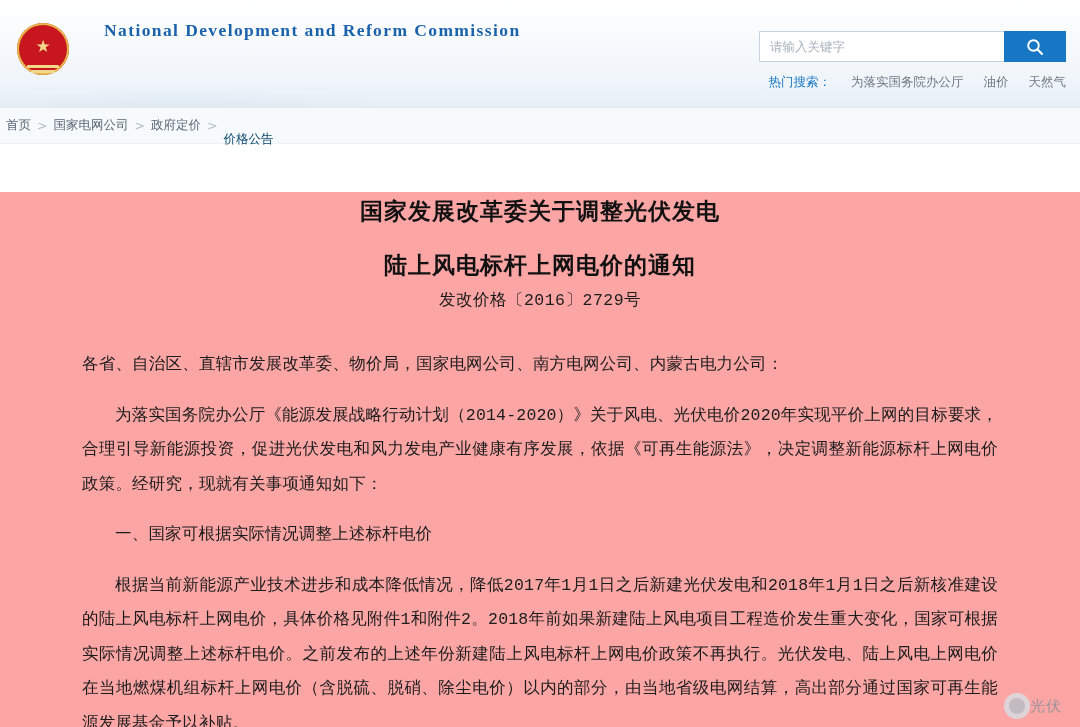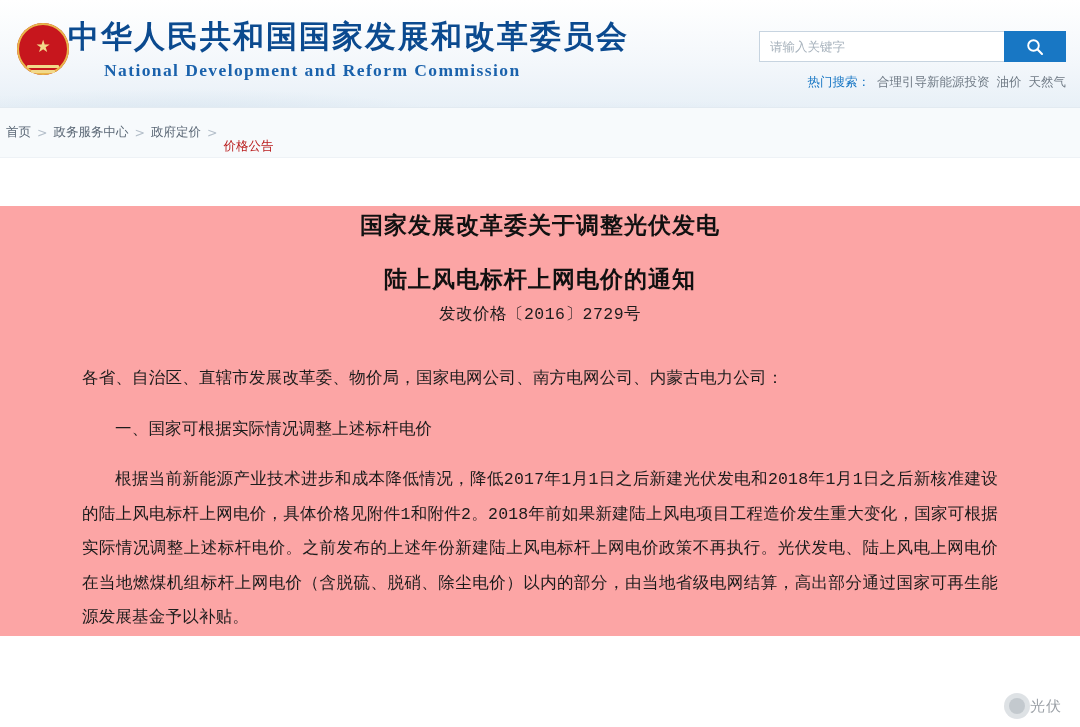--- a/index.html
+++ b/index.html
@@ -136,42 +136,42 @@
     cursor: pointer;
   }
   .search-btn svg { display:block; }
 
   .hot {
     position: absolute;
     right: 14px;
     top: 74px;
     display: flex;
     align-items: center;
-    gap: 7px;
+    gap: 20px;
     font-size: 12.5px;
     font-family: "DejaVu Sans", "Liberation Sans", sans-serif;
     white-space: nowrap;
   }
   .hot-label { color: #1877c4; }
   .hot-link { color: #6f7a85; text-decoration: none; cursor: pointer; }
 
   
   .crumb-bar {
     position: relative;
-    height: 50px;
+    height: 36px;
     background: #f7fafc;
     border-bottom: 1px solid #eef2f6;
     display: flex;
     align-items: center;
     padding-left: 6px;
     font-size: 12.5px;
     font-family: "DejaVu Sans", "Liberation Sans", sans-serif;
   }
   .crumb-item { color: #5a6775; text-decoration: none; cursor: pointer; }
-  .crumb-item.current { color: #b91c1c; margin-top: 28px; }
+  .crumb-item.current { color: #0c4a6e; margin-top: 28px; }
   .crumb-sep { color: #b3bec9; margin: 0 6px; }
 
   
   .doc {
     position: relative;
     width: 1080px;
     padding: 0 66px;
     background: #fca5a5;
     font-family: Liberation Mono, monospace;
     color: #1c1c1c;
@@ -244,59 +244,59 @@
     <div class="header-wave"></div>
 
     <div class="emblem">
       <div class="circle"></div>
       <div class="star">★</div>
       <div class="bar"></div>
       <div class="bar2"></div>
     </div>
 
     <div class="title-block">
-      <div class="title-cn">中华人民共和国国家发展和改革委员会</div>
       <div class="title-en">National Development and Reform Commission</div>
     </div>
 
     <div class="search-wrap">
       <input class="search-input" type="text" placeholder="请输入关键字" style="">
       <div class="search-btn">
         <svg width="20" height="20" viewBox="0 0 20 20">
           <circle cx="8.5" cy="8.5" r="5.3" fill="none" stroke="#ffffff" stroke-width="1.9"></circle>
           <line x1="12.6" y1="12.6" x2="17" y2="17" stroke="#ffffff" stroke-width="2.1" stroke-linecap="round"></line>
         </svg>
       </div>
     </div>
 
     <div class="hot">
       <span class="hot-label">热门搜索：</span>
-      <a class="hot-link">合理引导新能源投资</a>
+      <a class="hot-link">为落实国务院办公厅</a>
       <a class="hot-link">油价</a>
       <a class="hot-link">天然气</a>
     </div>
   </div>
 
   <div class="crumb-bar">
     <a class="crumb-item">首页</a>
     <span class="crumb-sep">&gt;</span>
-    <a class="crumb-item">政务服务中心</a>
+    <a class="crumb-item">国家电网公司</a>
     <span class="crumb-sep">&gt;</span>
     <a class="crumb-item">政府定价</a>
     <span class="crumb-sep">&gt;</span>
     <a class="crumb-item current">价格公告</a>
   </div>
 
   <div class="doc">
     <div class="doc-title">国家发展改革委关于调整光伏发电</div>
     <div class="doc-title" style="margin-top:12px">陆上风电标杆上网电价的通知</div>
 
     <div class="doc-docnum">发改价格〔2016〕2729号</div>
 
     <p class="doc-para p-salutation">各省、自治区、直辖市发展改革委、物价局，国家电网公司、南方电网公司、内蒙古电力公司：</p>
+    <p class="doc-para p-indent">为落实国务院办公厅《能源发展战略行动计划（2014-2020）》关于风电、光伏电价2020年实现平价上网的目标要求，合理引导新能源投资，促进光伏发电和风力发电产业健康有序发展，依据《可再生能源法》，决定调整新能源标杆上网电价政策。经研究，现就有关事项通知如下：</p>
     <p class="doc-para p-indent">一、国家可根据实际情况调整上述标杆电价</p>
     <p class="doc-para p-indent">根据当前新能源产业技术进步和成本降低情况，降低2017年1月1日之后新建光伏发电和2018年1月1日之后新核准建设的陆上风电标杆上网电价，具体价格见附件1和附件2。2018年前如果新建陆上风电项目工程造价发生重大变化，国家可根据实际情况调整上述标杆电价。之前发布的上述年份新建陆上风电标杆上网电价政策不再执行。光伏发电、陆上风电上网电价在当地燃煤机组标杆上网电价（含脱硫、脱硝、除尘电价）以内的部分，由当地省级电网结算，高出部分通过国家可再生能源发展基金予以补贴。</p>
   </div>
 
   <div class="watermark">
     <div class="wm-logo"></div>
     <div class="wm-text">光伏</div>
   </div>
 
 </div>

